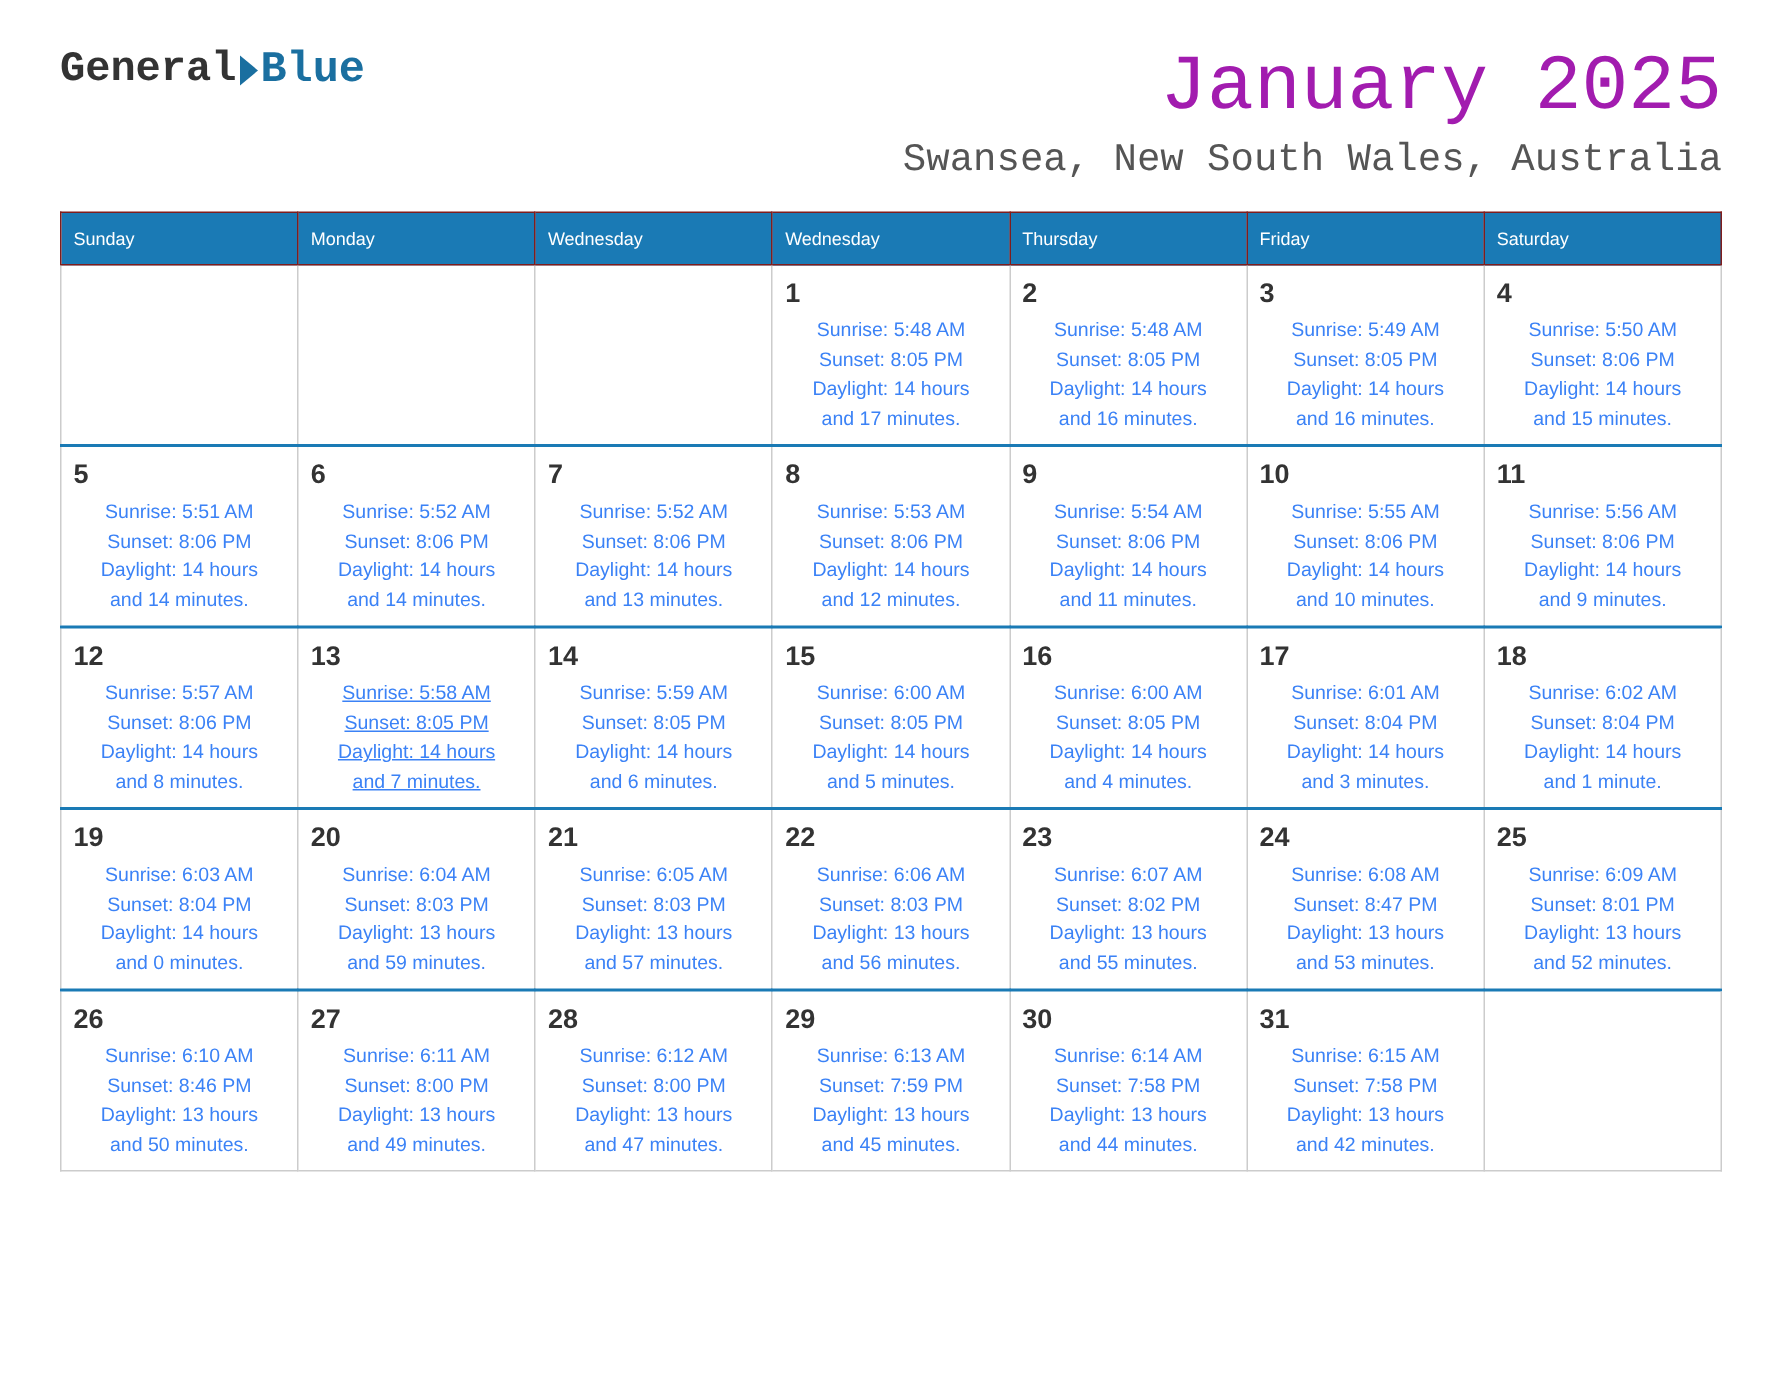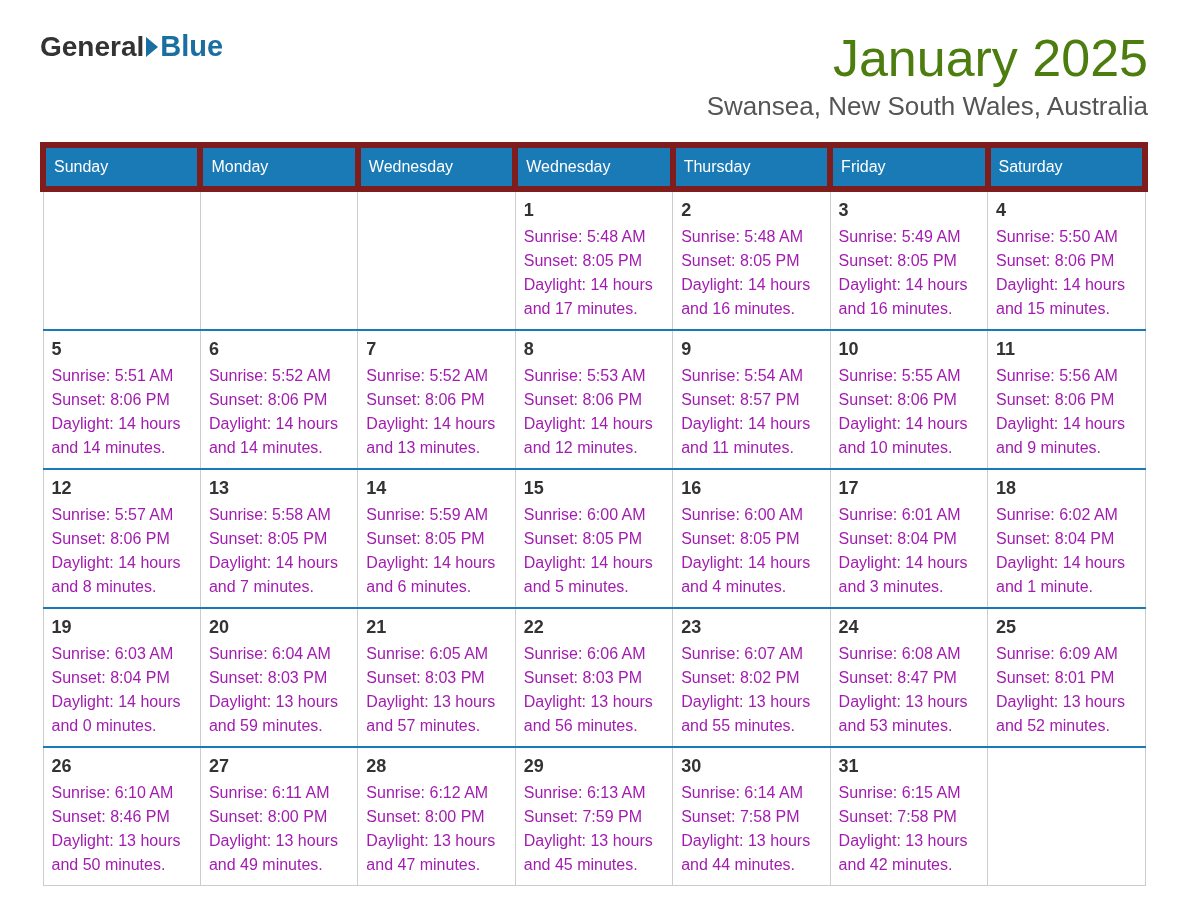--- a/index.html
+++ b/index.html
@@ -8,20 +8,21 @@
       background: #fff;
       padding: 30px 40px;
       width: 1188px;
       min-height: 918px;
     }
     .header {
       display: flex;
       justify-content: space-between;
       align-items: flex-start;
       margin-bottom: 20px;
+      font-family: Liberation Mono, monospace;
     }
     .logo {
       display: flex;
       flex-direction: column;
       align-items: flex-start;
     }
     .logo-text {
       display: flex;
       align-items: center;
       font-size: 28px;
@@ -42,62 +43,63 @@
       color: #1a6fa0;
       font-size: 29px;
       font-weight: bold;
     }
     .title-block {
       text-align: right;
     }
     .month-title {
       font-size: 52px;
       font-weight: normal;
-      color: #4d7c0f;
+      color: #a21caf;
       line-height: 1.1;
     }
     .location-title {
       font-size: 26px;
       color: #555;
       margin-top: 4px;
     }
     .calendar {
       width: 100%;
       border-collapse: collapse;
       border: 1px solid #aaa;
     }
     .calendar th {
       background-color: #1a7ab5;
       color: #fff;
       padding: 10px 8px;
       text-align: left;
-      font-size: 16px;
+      font-size: 12px;
       font-weight: normal;
-      border: 6px solid #7f1d1d;
+      border: 1px solid #7f1d1d;
     }
     .calendar td {
       vertical-align: top;
       padding: 8px 8px;
       border: 1px solid #ccc;
       width: calc(100% / 7);
       min-height: 90px;
       font-size: 13px;
       color: #333;
     }
     .day-number {
       font-size: 18px;
       font-weight: bold;
       color: #333;
       display: block;
       margin-bottom: 4px;
     }
     .day-info {
-      color: #a21caf;
-      font-size: 16px;
+      color: #3b82f6;
+      font-size: 13px;
       line-height: 1.5;
+      text-align: center;
     }
     .empty-cell {
       background: #fff;
     }
     tr { border-bottom: 2px solid #1a7ab5; }
     tr:last-child { border-bottom: none; }
   </style>
 </head>
 <body>
 
@@ -186,21 +188,21 @@
         <td>
           <span class="day-number">8</span>
           <div class="day-info" style="white-space: pre-line;">Sunrise: 5:53 AM
 Sunset: 8:06 PM
 Daylight: 14 hours
 and 12 minutes.</div>
         </td>
         <td>
           <span class="day-number">9</span>
           <div class="day-info" style="white-space: pre-line;">Sunrise: 5:54 AM
-Sunset: 8:57 PM
+Sunset: 8:06 PM
 Daylight: 14 hours
 and 11 minutes.</div>
         </td>
         <td>
           <span class="day-number">10</span>
           <div class="day-info" style="white-space: pre-line;">Sunrise: 5:55 AM
 Sunset: 8:06 PM
 Daylight: 14 hours
 and 10 minutes.</div>
         </td>
@@ -215,21 +217,21 @@
       <tr>
         <td>
           <span class="day-number">12</span>
           <div class="day-info" style="white-space: pre-line;">Sunrise: 5:57 AM
 Sunset: 8:06 PM
 Daylight: 14 hours
 and 8 minutes.</div>
         </td>
         <td>
           <span class="day-number">13</span>
-          <div class="day-info" style="white-space: pre-line;">Sunrise: 5:58 AM
+          <div class="day-info" style="white-space: pre-line; text-decoration: underline;">Sunrise: 5:58 AM
 Sunset: 8:05 PM
 Daylight: 14 hours
 and 7 minutes.</div>
         </td>
         <td>
           <span class="day-number">14</span>
           <div class="day-info" style="white-space: pre-line;">Sunrise: 5:59 AM
 Sunset: 8:05 PM
 Daylight: 14 hours
 and 6 minutes.</div>

